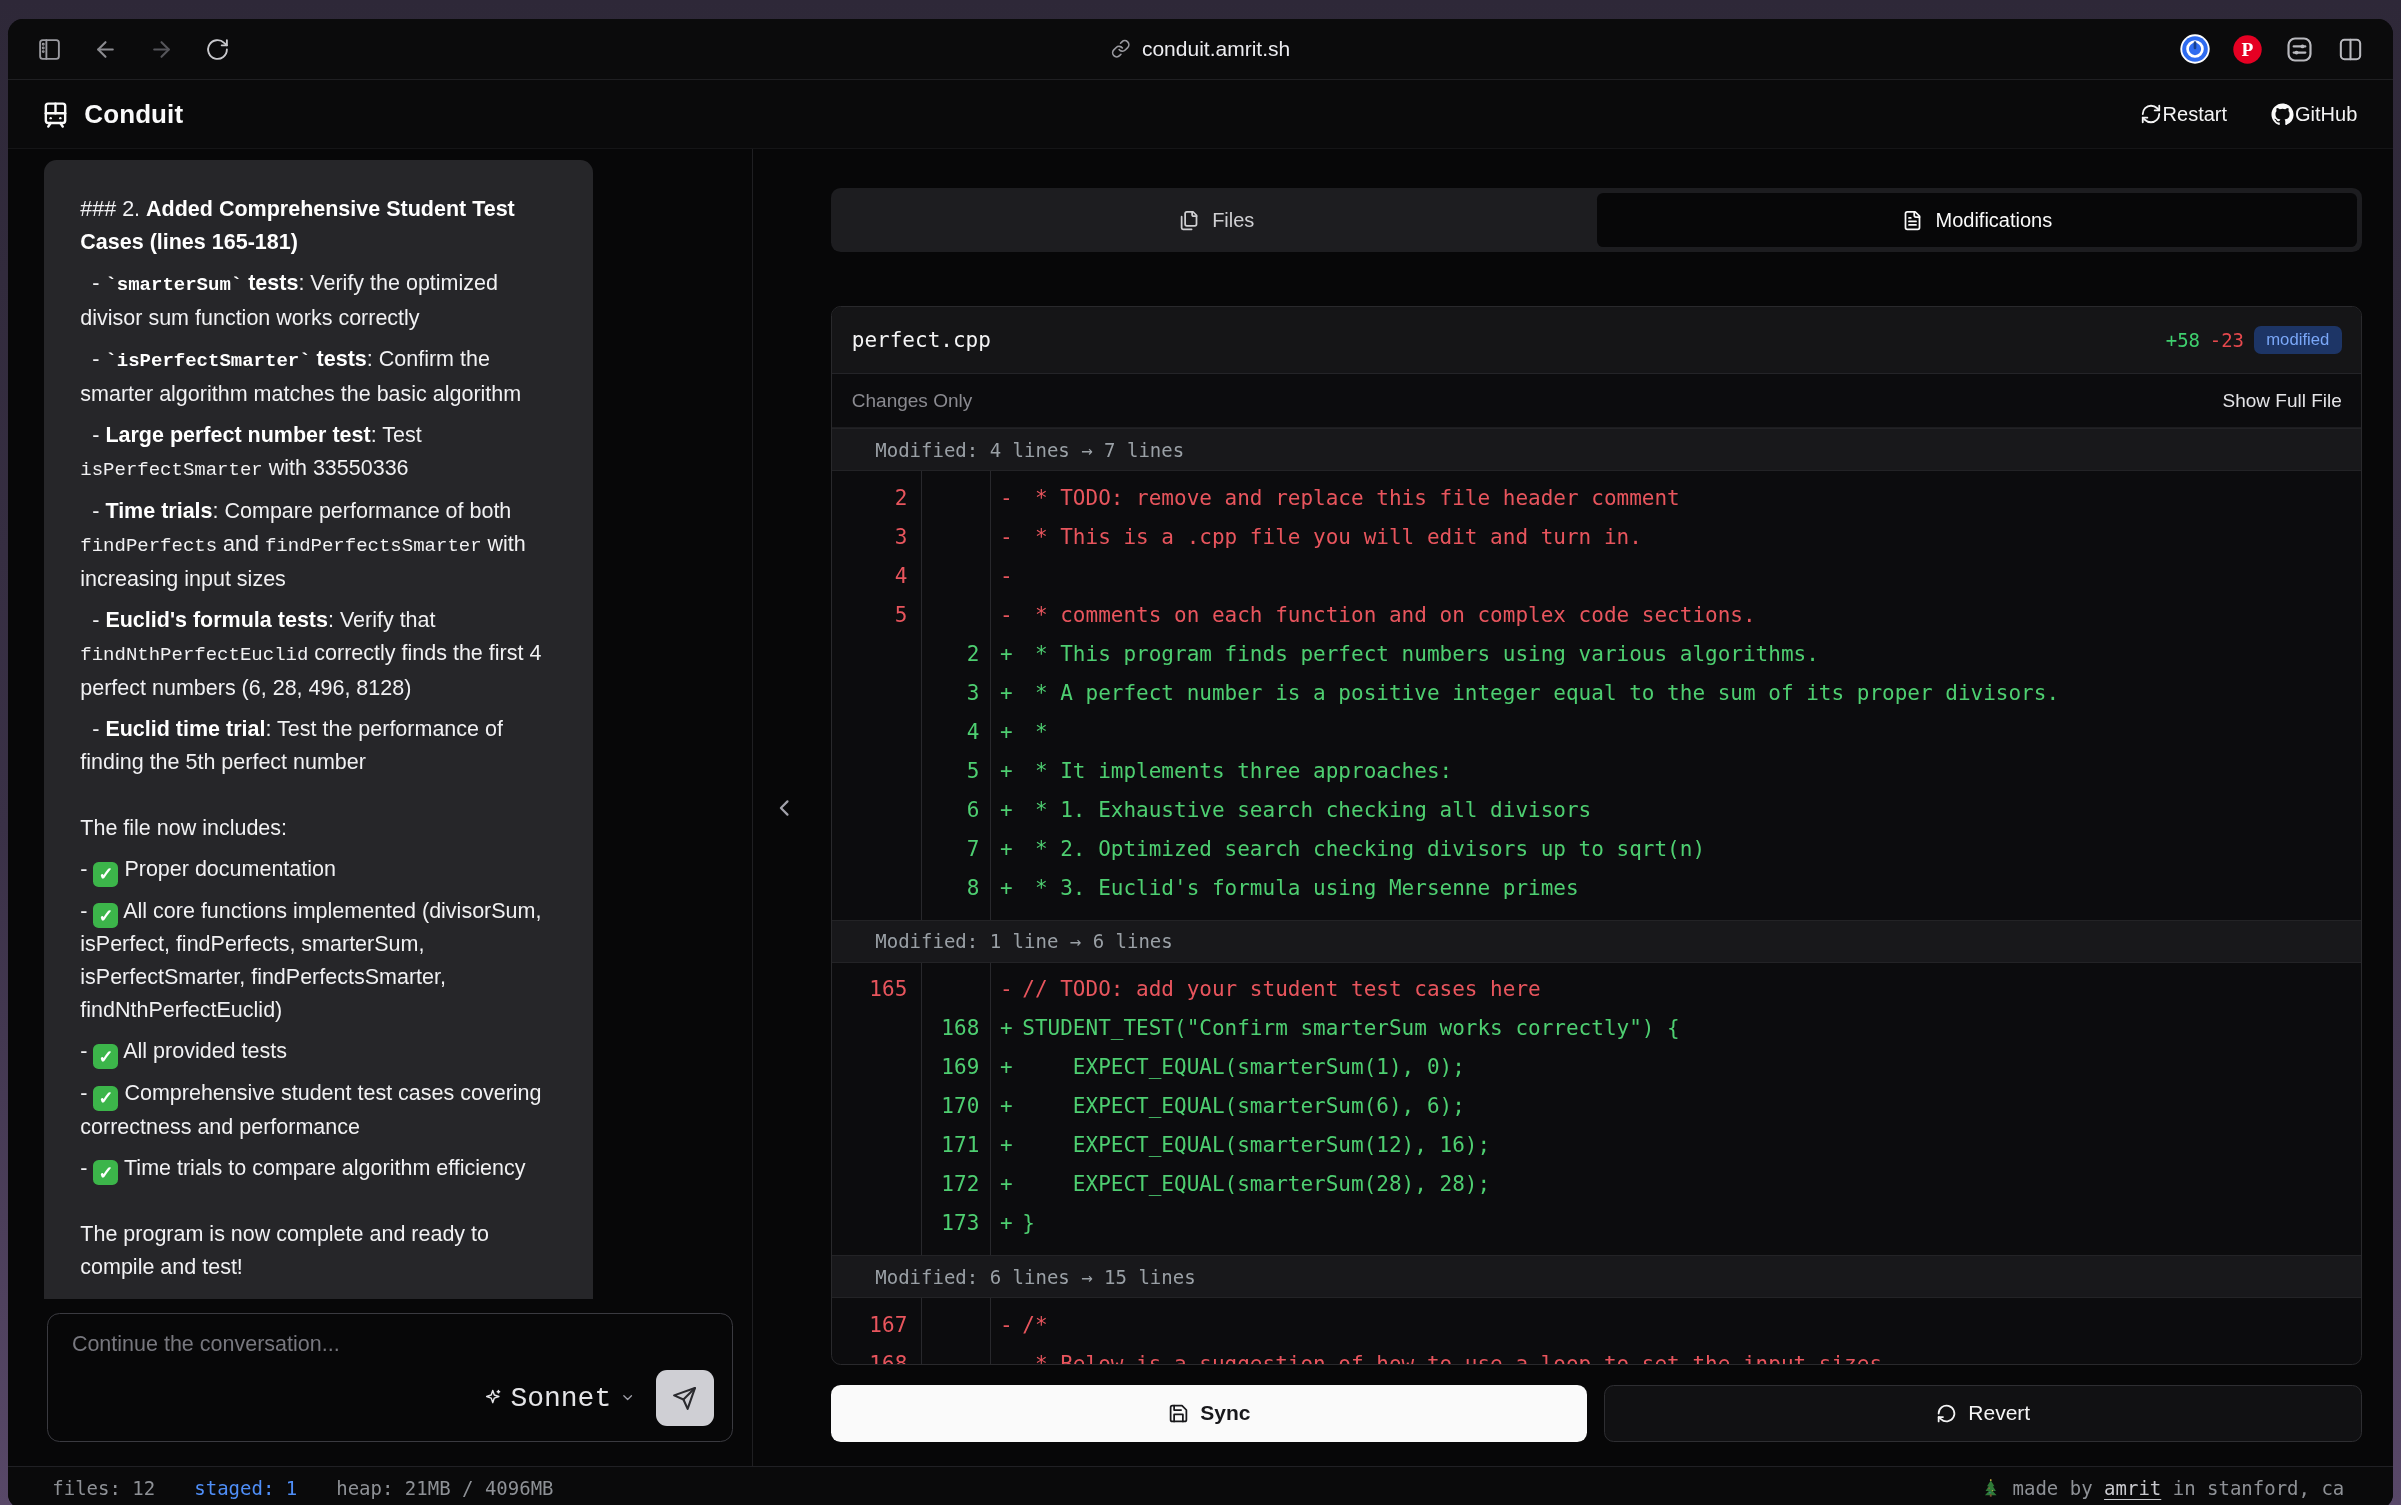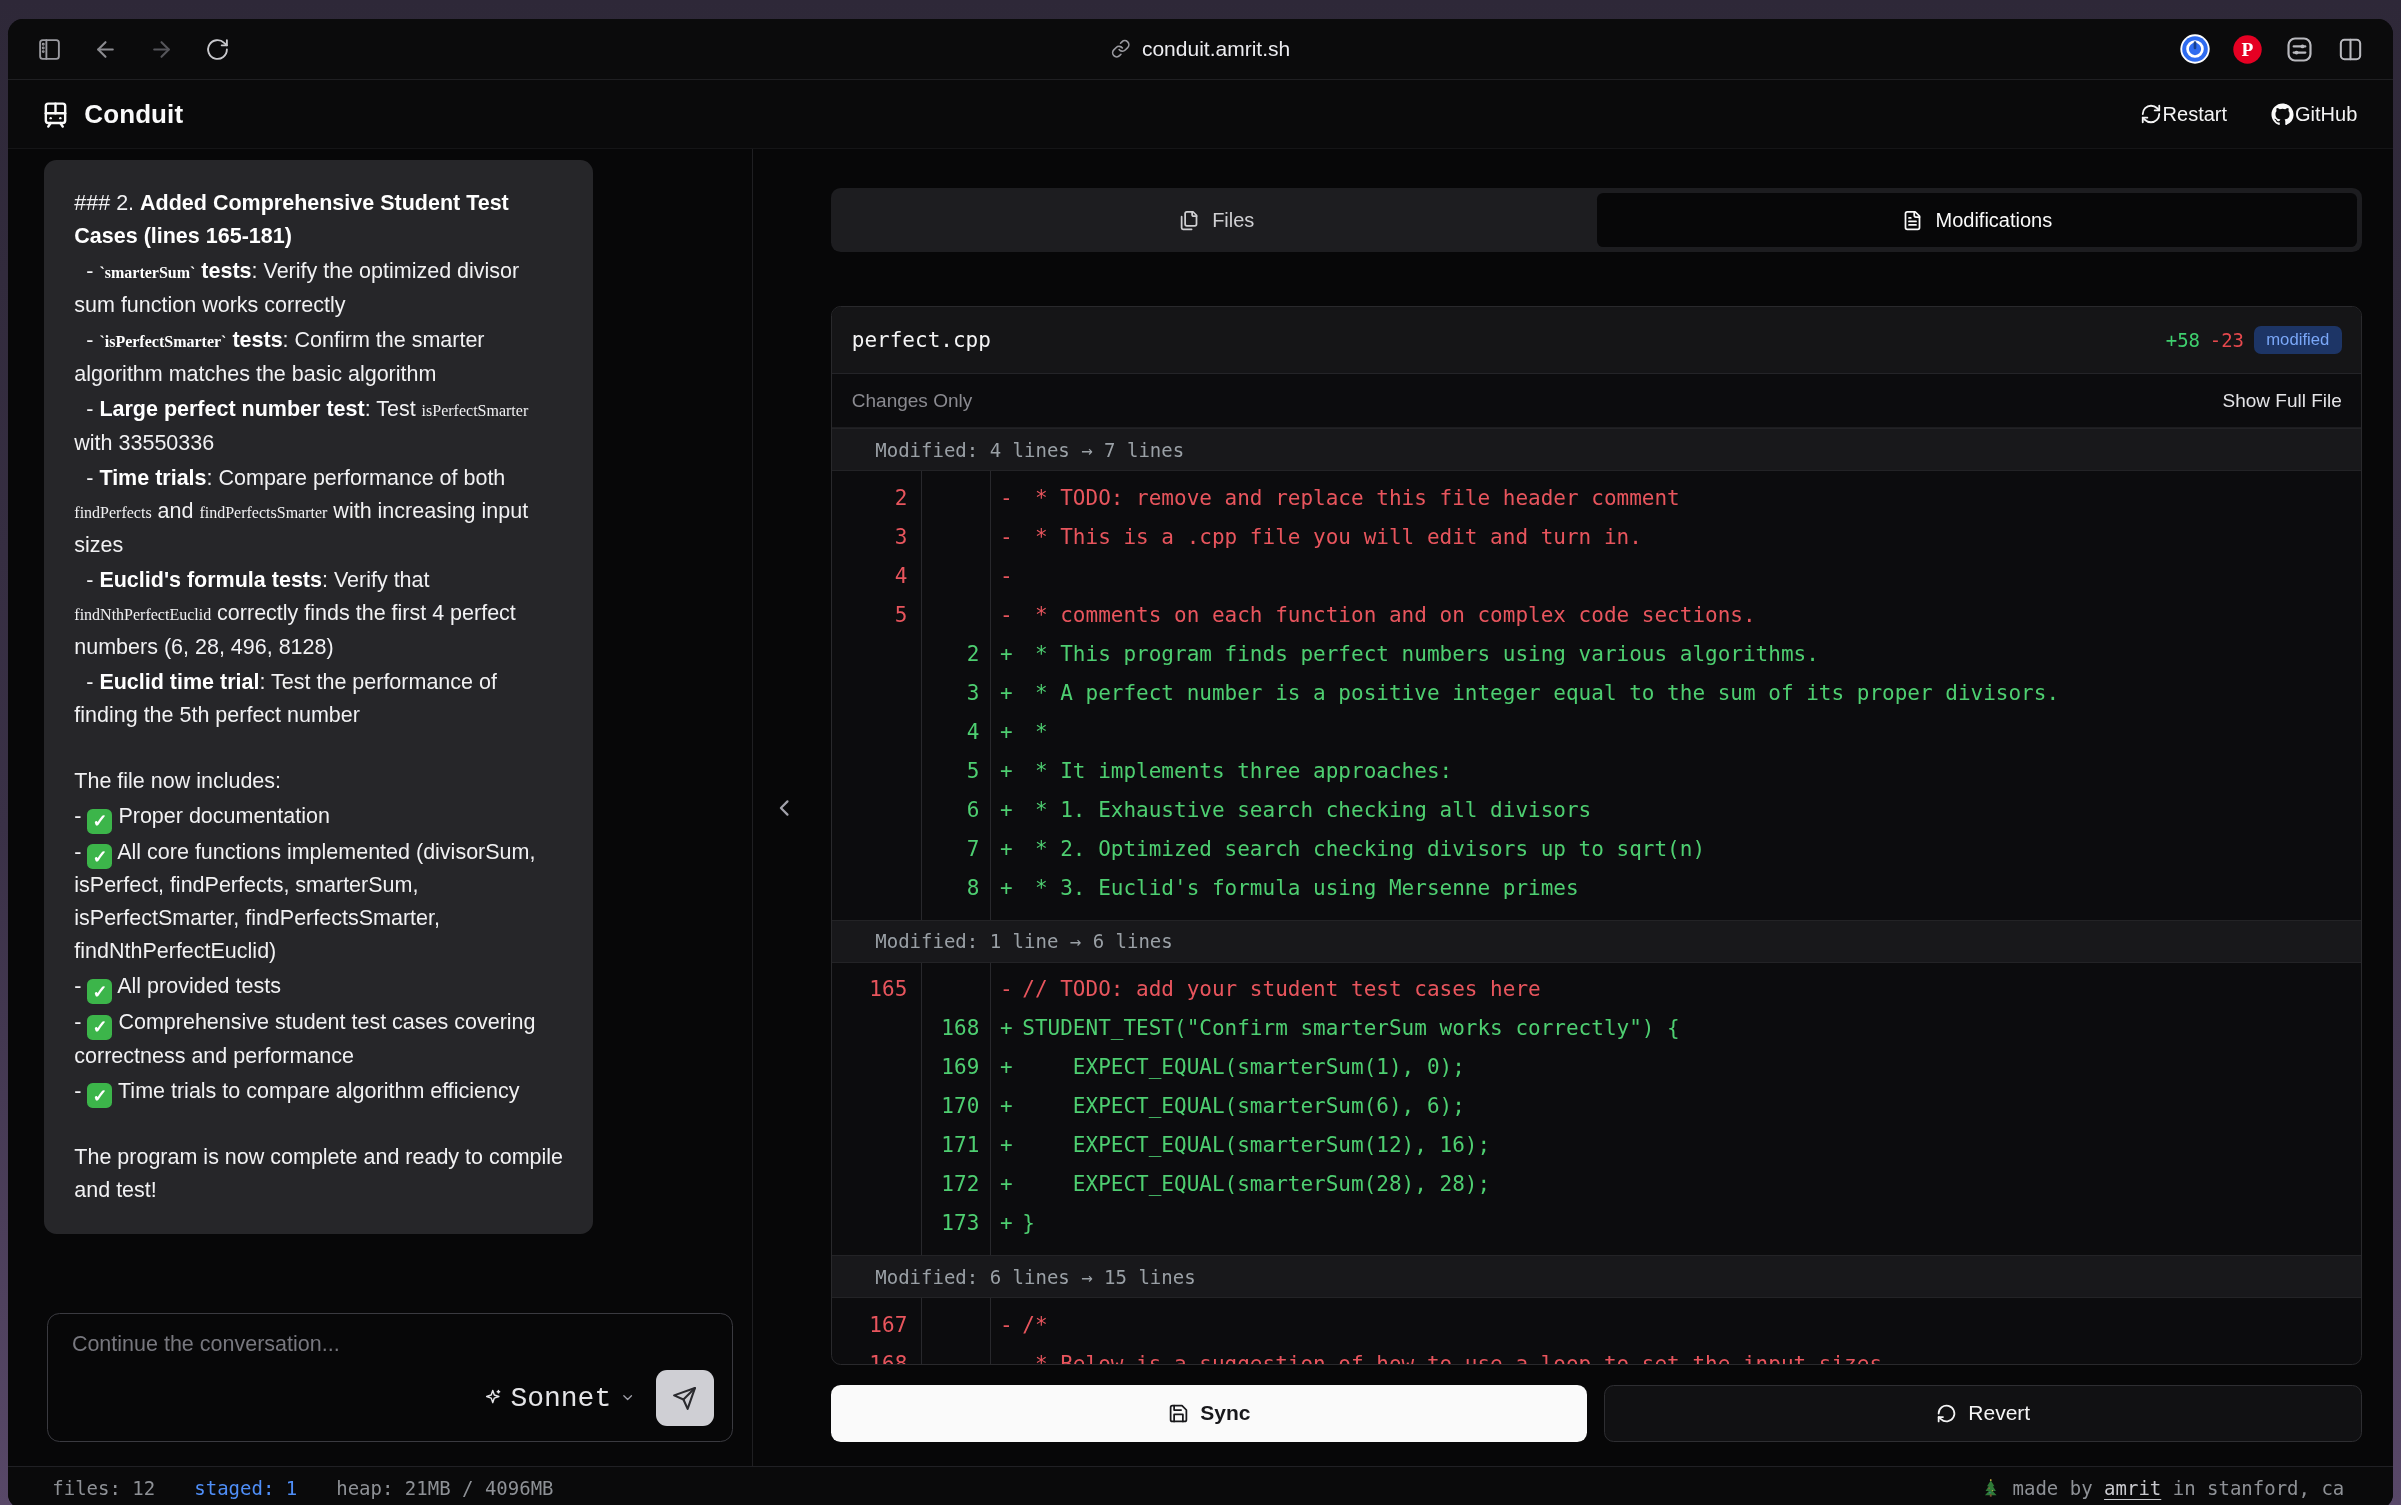--- a/index.html
+++ b/index.html
@@ -36,24 +36,24 @@
   .header-actions{ display:flex; align-items:center; gap:44px; }
   .header-btn{ display:flex; align-items:center; gap:1px; background:none; border:none; color:#f4f4f5; font-size:20px; font-weight:500; cursor:pointer; font-family:inherit; }
   
   .main{ flex:1; display:flex; min-height:0; background:#070708; }
   .chat-panel{ width:745px; flex:none; border-right:0.7px solid #1f1f22; display:flex; flex-direction:column; min-height:0; }
   .messages{ flex:1; overflow:hidden; padding:11px 0 0 36px; }
   .message-card{
     width:549px; background:#262629; border-radius:12.5px; padding:25px 28px;
     color:#f1f1f3; font-size:21.5px; line-height:33px; white-space:pre-wrap; word-wrap:break-word;
   }
-  .message-card p{ margin:2px; }
+  .message-card p{ margin:8px; }
   .message-card p.gap{ margin-top:33px; }
   .message-card .b{ font-weight:700; color:#ffffff; }
-  .message-card .c{ font-family:Liberation Serif, serif; font-size:16px; }
+  .message-card .c{ font-family:Liberation Mono, monospace; font-size:19px; }
   .message-card .c.b{ font-weight:700; }
   .check-emoji{
     display:inline-flex; width:25px; height:25px; background:#3cb54a; border-radius:5.6px;
     color:#fff; font-size:18px; font-weight:700; align-items:center; justify-content:center;
     vertical-align:-4.2px; line-height:1;
   }
   .chat-input{
     flex:none; margin:14px 19.5px 23.6px 39px; border:0.7px solid #3a3a40; border-radius:12.5px;
     height:129px; padding:18px 18px 15.3px 23.6px; display:flex; flex-direction:column; justify-content:space-between;
   }

